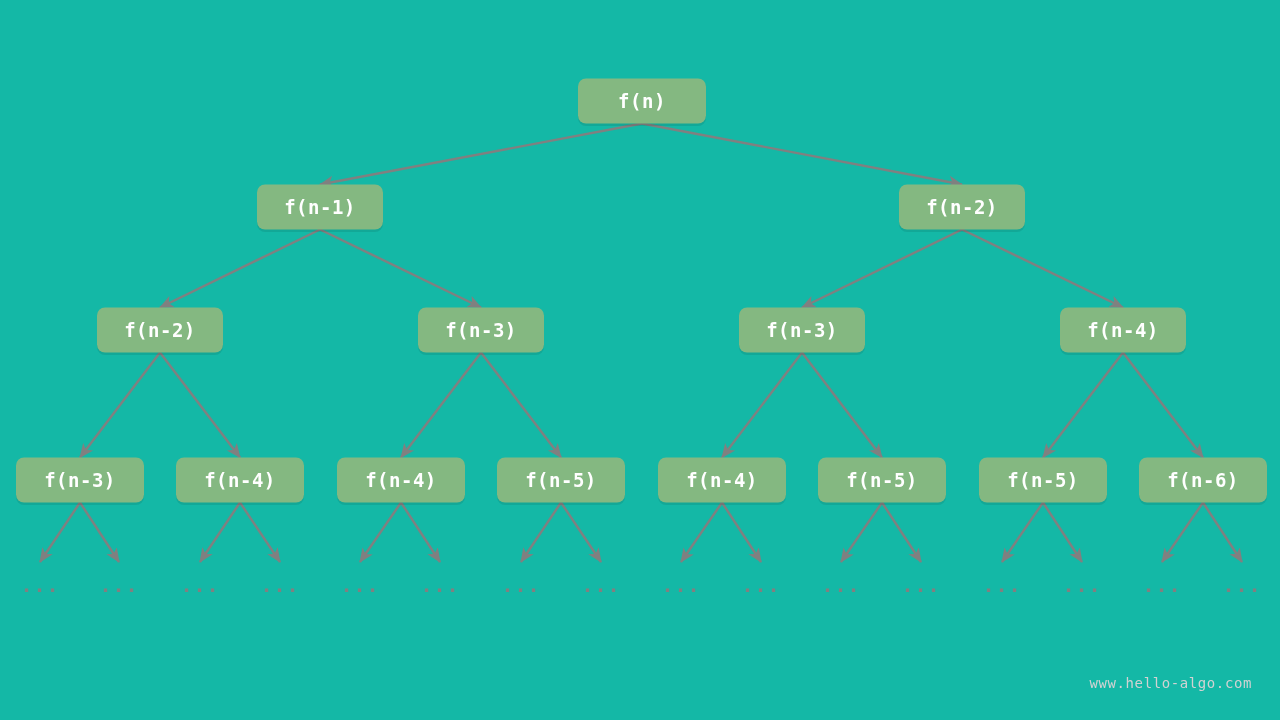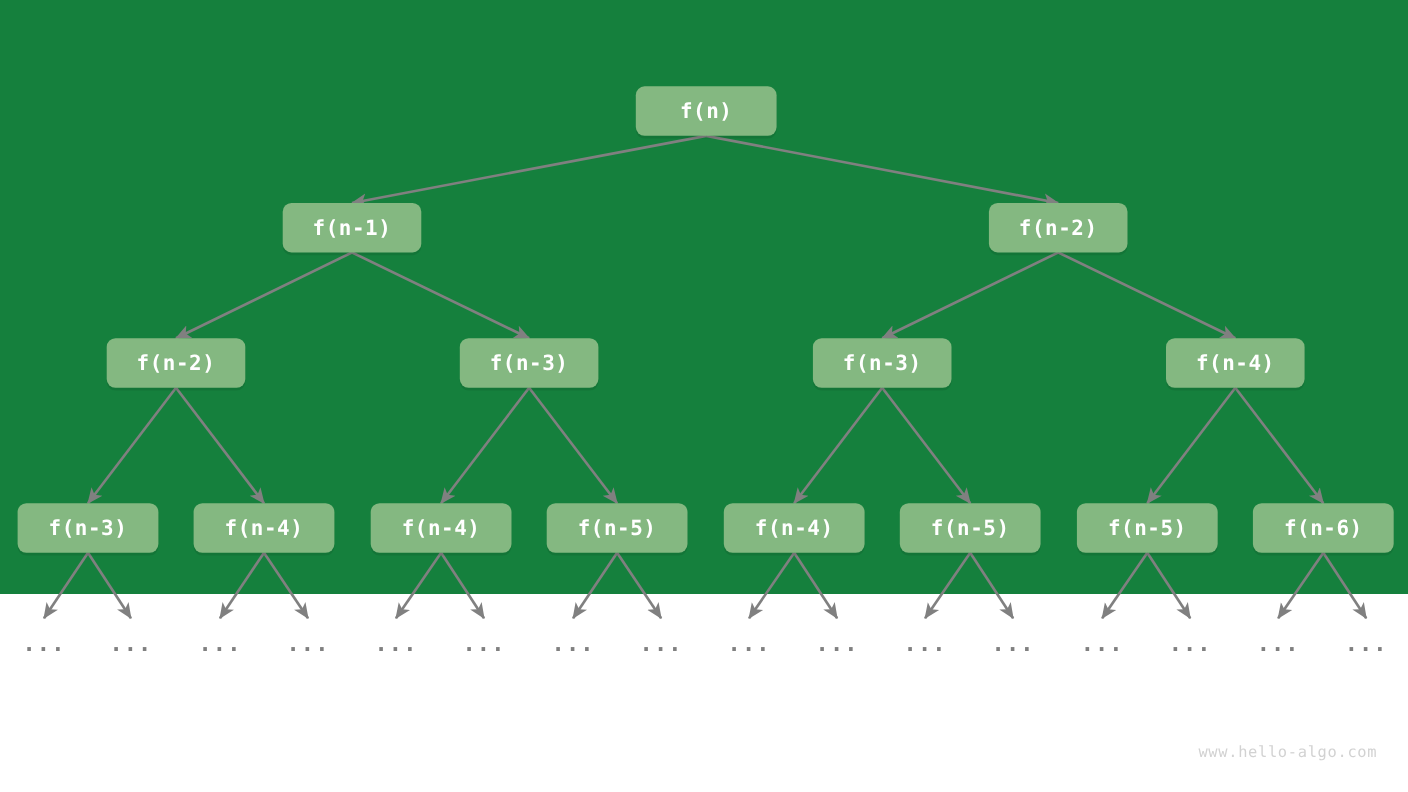--- a/index.html
+++ b/index.html
@@ -9,22 +9,22 @@
   }
   body {
     width: 1280px;
     height: 720px;
     overflow: hidden;
     font-family: "DejaVu Sans Mono", monospace;
   }
   #diagram-root {
     position: relative;
     width: 1280px;
-    height: 540px;
-    background: #15803d;
+    height: 720px;
+    background: #14b8a6;
   }
   #tree-svg {
     position: absolute;
     left: 0;
     top: 0;
     width: 1280px;
     height: 720px;
     display: block;
   }
   .node-box {

